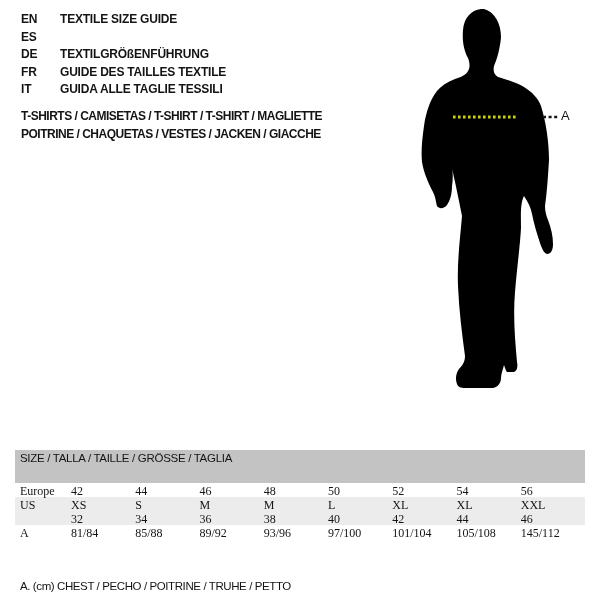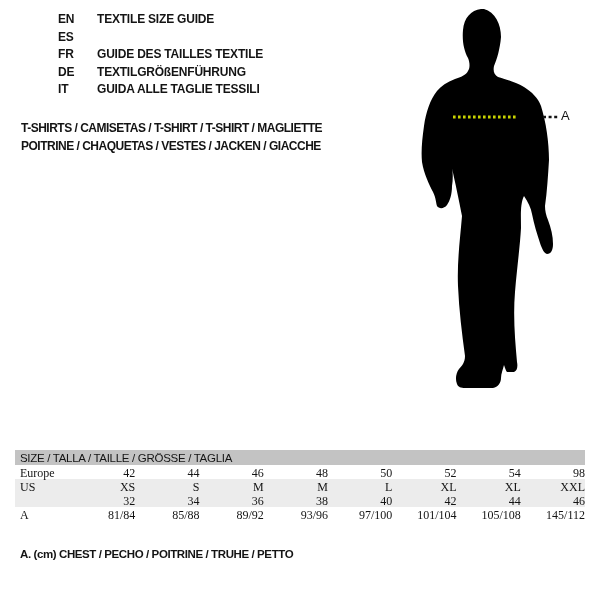--- a/index.html
+++ b/index.html
@@ -5,64 +5,64 @@
   html,body{margin:0;padding:0;}
   body{
     width:600px;height:600px;background:#ffffff;
     font-family:"Liberation Sans",sans-serif;color:#141414;
     position:relative;overflow:hidden;
   }
   .page{position:absolute;inset:0;width:600px;height:600px;}
 
   
   .lang-list{position:absolute;top:11px;left:21px;font-weight:bold;font-size:12px;letter-spacing:-0.2px;}
-  .lang-row{display:flex;height:17.6px;line-height:17.6px;margin-left:37px;}
+  .lang-row{display:flex;height:17.6px;line-height:17.6px;}
   .lang-code{width:39px;flex:0 0 39px;}
 
   
-  .categories{position:absolute;top:107px;left:21px;font-weight:bold;font-size:12px;line-height:18px;letter-spacing:-0.5px;margin-top:12px;}
+  .categories{position:absolute;top:107px;left:21px;font-weight:bold;font-size:12px;line-height:18px;letter-spacing:-0.5px;}
 
   
   .figure-wrap{position:absolute;left:400px;top:0;width:200px;height:400px;}
   .measure-label{position:absolute;left:561px;top:108px;font-size:13px;letter-spacing:0;}
 
   
   .section-title{position:absolute;top:420px;left:19px;font-weight:bold;font-size:12px;letter-spacing:-0.3px;}
 
   
   .size-table{position:absolute;top:450px;left:15px;width:570px;font-size:12px;}
-  .table-header{background:#c3c3c3;height:15px;line-height:17px;padding-left:5px;font-size:11.5px;letter-spacing:-0.3px;}
+  .table-header{background:#c3c3c3;height:33px;line-height:17px;padding-left:5px;font-size:11.5px;letter-spacing:-0.3px;}
   .table-row{display:grid;grid-template-columns:56px repeat(8,1fr);height:14px;line-height:17px;font-family:Liberation Serif, serif;}
-  .table-row.shaded{background:#ececec;gap:36px;}
+  .table-row.shaded{background:#ececec;}
   .row-label{text-align:left;padding-left:5px;}
-  .cell{text-align:right;}
+  .cell{text-align:left;}
 
   
-  .footnote{position:absolute;top:548px;left:20px;font-weight:bold;font-size:11.5px;letter-spacing:-0.4px;}
+  .footnote{position:absolute;top:580px;left:20px;font-weight:normal;font-size:11.5px;letter-spacing:-0.4px;}
 </style>
 </head>
 <body>
 
 <div class="page">
 
   <div class="lang-list">
     <div class="lang-row">
       <span class="lang-code">EN</span>
       <span class="lang-label">TEXTILE SIZE GUIDE</span>
     </div>
     <div class="lang-row">
       <span class="lang-code">ES</span>
     </div>
     <div class="lang-row">
+      <span class="lang-code">DE</span>
+      <span class="lang-label">TEXTILGRÖßENFÜHRUNG</span>
+    </div>
+    <div class="lang-row">
       <span class="lang-code">FR</span>
       <span class="lang-label">GUIDE DES TAILLES TEXTILE</span>
-    </div>
-    <div class="lang-row">
-      <span class="lang-code">DE</span>
-      <span class="lang-label">TEXTILGRÖßENFÜHRUNG</span>
     </div>
     <div class="lang-row">
       <span class="lang-code">IT</span>
       <span class="lang-label">GUIDA ALLE TAGLIE TESSILI</span>
     </div>
   </div>
 
   <div class="categories">
     <div>T-SHIRTS / CAMISETAS / T-SHIRT / T-SHIRT / MAGLIETTE</div>
     <div>POITRINE / CHAQUETAS / VESTES / JACKEN / GIACCHE</div>
@@ -124,21 +124,21 @@
 
     <div class="table-row">
       <span class="row-label">Europe</span>
       <span class="cell">42</span>
       <span class="cell">44</span>
       <span class="cell">46</span>
       <span class="cell">48</span>
       <span class="cell">50</span>
       <span class="cell">52</span>
       <span class="cell">54</span>
-      <span class="cell">98</span>
+      <span class="cell">56</span>
     </div>
 
     <div class="table-row shaded">
       <span class="row-label">US</span>
       <span class="cell">XS</span>
       <span class="cell">S</span>
       <span class="cell">M</span>
       <span class="cell">M</span>
       <span class="cell">L</span>
       <span class="cell">XL</span>

